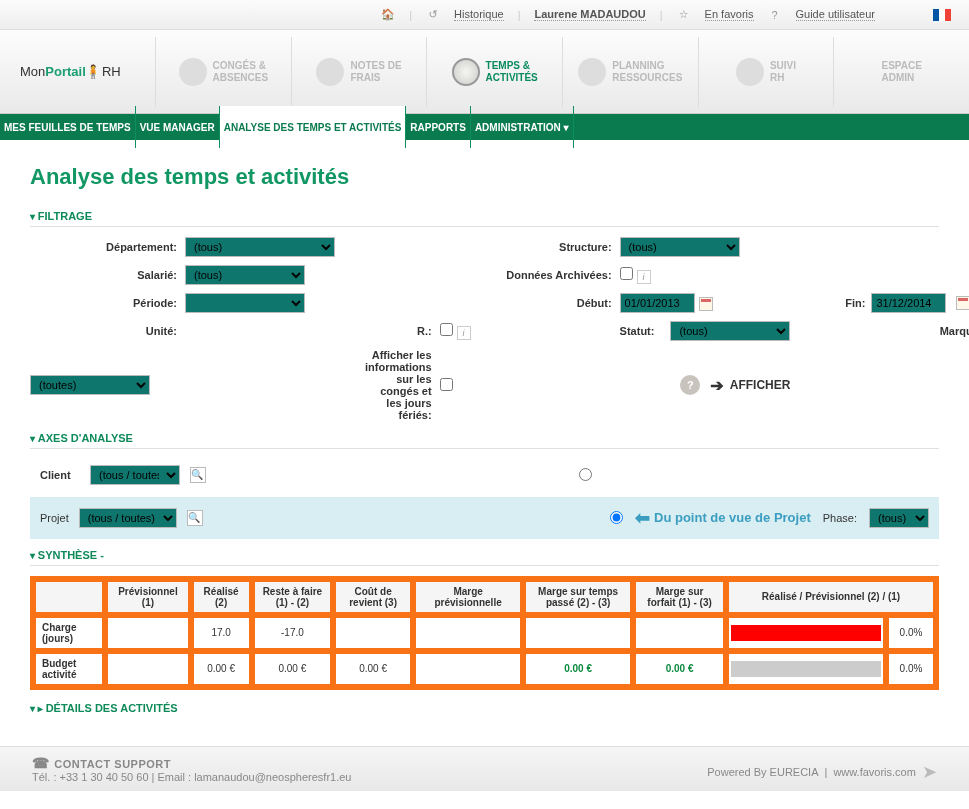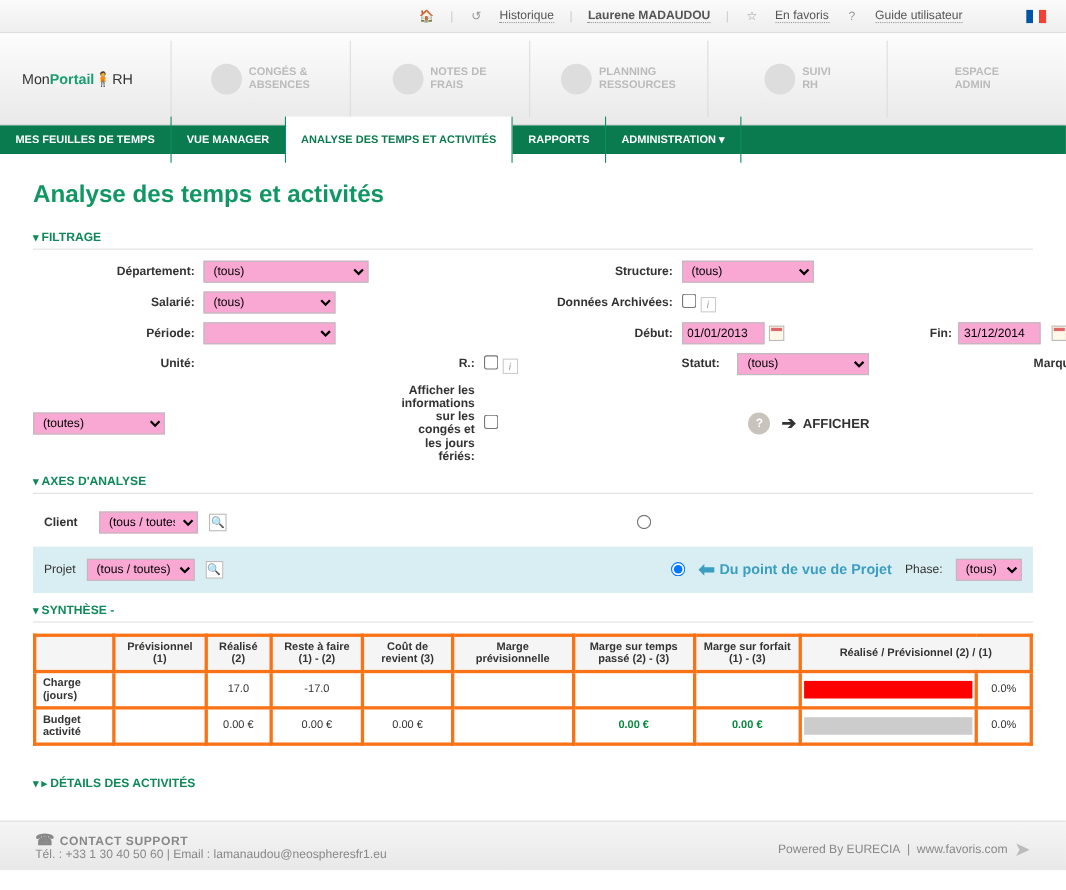--- a/index.html
+++ b/index.html
@@ -10,49 +10,49 @@
 .topbar .sep{color:#ccc}
 .logo-nav{height:84px;background:linear-gradient(#fdfdfd,#e9e9e9);display:flex;align-items:center;border-bottom:1px solid #ccc}
 .logo{width:155px;padding-left:20px;font-size:13px;color:#333}
 .logo b{color:#1a9e6f}
 .modules{flex:1;display:flex}
 .mod{flex:1;display:flex;align-items:center;gap:6px;justify-content:center;border-left:1px solid #ddd;height:70px;color:#bbb;font-size:10px;font-weight:bold;text-align:left;line-height:1.2}
 .mod .icon{width:28px;height:28px;border-radius:50%;background:#ddd}
 .mod.active{color:#0a8a5f}
 .mod.active .icon{background:radial-gradient(#f5f5f0,#ccc);border:2px solid #999}
 .subnav{height:26px;background:#0a7a4f;display:flex;align-items:center}
-.subnav .tab{padding:0 14px;color:#fff;font-size:10px;font-weight:bold;height:42px;display:flex;align-items:center;border-right:1px solid #0d8f5d;cursor:pointer}
+.subnav .tab{padding:0 4px;color:#fff;font-size:10px;font-weight:bold;height:42px;display:flex;align-items:center;border-right:1px solid #0d8f5d;cursor:pointer}
 .subnav .tab.active{background:#fff;color:#0a7a4f}
 .content{padding:24px 30px 10px}
 h1{color:#109763;font-size:22px;font-weight:bold;margin-bottom:20px}
 .section-head{color:#0e8a5a;font-size:11px;font-weight:bold;border-bottom:1px solid #e0e0e0;padding-bottom:4px;margin:10px 0}
 .section-head::before{content:"▾ ";font-size:10px}
 .filter-grid{display:grid;grid-template-columns:155px 180px 1fr 180px 1fr 180px;row-gap:8px;align-items:center;margin:10px 0}
 .lbl{text-align:right;padding-right:8px;font-size:11px;color:#333;font-weight:bold}
-select,input[type=text]{border:1px solid #bbb;background:#f9a8d4;font-size:11px;height:20px;padding:0 4px}
+select,input[type=text]{border:1px solid #bbb;background:#0f766e;font-size:11px;height:20px;padding:0 4px}
 .sel-wide{width:150px}
 .sel-med{width:120px}
 .sel-sm{width:70px}
 .cb{display:inline-block}
 .cal-ico{display:inline-block;width:14px;height:14px;border:1px solid #bbb;background:#fff8e8;margin-left:4px;vertical-align:middle;position:relative}
 .cal-ico::before{content:"";position:absolute;top:1px;left:1px;right:1px;height:3px;background:#d66}
 .afficher-row{display:flex;align-items:center;gap:10px}
 .btn-afficher{font-weight:bold;font-size:12px;display:flex;align-items:center;gap:6px;cursor:pointer}
 .arrow-right{font-size:16px;font-weight:bold}
 .axes-row{display:flex;align-items:center;padding:6px 10px;gap:10px}
 .axes-row .lbl2{width:40px;font-weight:bold}
 .axes-row select{width:90px}
 .search-ico{width:16px;height:16px;border:1px solid #bbb;display:inline-flex;align-items:center;justify-content:center;font-size:10px;color:#555;background:#fff;cursor:pointer}
 .highlight{background:#d9eef2;padding:10px;margin:6px 0 10px;display:flex;align-items:center}
 .highlight .left{display:flex;align-items:center;gap:10px}
 .highlight .right{margin-left:auto;display:flex;align-items:center;gap:12px}
 .pov{color:#3b9ec1;font-weight:bold;font-size:13px;display:flex;align-items:center;gap:4px}
 .pov .arr{font-size:18px}
 table.syn{width:100%;border-collapse:collapse;margin-top:6px}
-table.syn th,table.syn td{border:3px solid #f97316;padding:4px 6px;font-size:10px;text-align:center}
+table.syn th,table.syn td{border:6px solid #f97316;padding:4px 6px;font-size:10px;text-align:center}
 table.syn th{background:#f5f5f5;font-weight:bold}
 table.syn td.lh{text-align:left;font-weight:bold;background:#fff}
 .num{text-align:right}
 .green{color:#0a8a3f;font-weight:bold}
 .bar-red{height:16px;background:red}
 .bar-grey{height:16px;background:#ccc}
 .footer{position:absolute;bottom:18px;left:0;right:0;background:linear-gradient(#f5f5f5,#e8e8e8);border-top:1px solid #ddd;padding:8px 32px;display:flex;align-items:flex-end;font-size:11px;color:#888}
 .footer .right{margin-left:auto;display:flex;align-items:center;gap:6px}
 .footer a{color:#888}
 .flag{width:18px;height:12px;background:linear-gradient(90deg,#0055a4 33%,#fff 33% 66%,#ef4135 66%);display:inline-block}
@@ -83,20 +83,24 @@
     <span>Mon</span><b>Portail</b><span style="color:#999">🧍</span><span>RH</span>
   </div>
   <div class="modules">
     <div class="mod">
         <span class="icon"></span>
         <div><span>CONGÉS &amp;</span><br><span>ABSENCES</span></div>
       </div>
     <div class="mod">
         <span class="icon"></span>
         <div><span>NOTES DE</span><br><span>FRAIS</span></div>
+      </div>
+    <div class="mod active">
+        <span class="icon"></span>
+        <div><span>TEMPS &amp;</span><br><span>ACTIVITÉS</span></div>
       </div>
     <div class="mod">
         <span class="icon"></span>
         <div><span>PLANNING</span><br><span>RESSOURCES</span></div>
       </div>
     <div class="mod">
         <span class="icon"></span>
         <div><span>SUIVI</span><br><span>RH</span></div>
       </div>
     <div class="mod">
@@ -240,21 +244,21 @@
         <td class="num green">0.00 €</td>
         <td class="num green">0.00 €</td>
         <td style="padding:2px">
             <div class="bar-grey"></div>
           </td>
         <td class="num">0.0%</td>
       </tr>
     </tbody>
   </table>
 
-  <div class="section-head" style="margin-top:28px;border-bottom:none">
+  <div class="section-head" style="margin-top:12px;border-bottom:none">
     <span style="font-size:10px">▸ </span><span>DÉTAILS DES ACTIVITÉS</span>
   </div>
 </div>
 
 <div class="footer">
   <div>
     <div style="font-weight:bold;letter-spacing:.5px"><span style="font-size:14px">☎ </span><span>CONTACT SUPPORT</span></div>
     <div>Tél. : +33 1 30 40 50 60  |  Email : lamanaudou@neospheresfr1.eu</div>
   </div>
   <div class="right">

